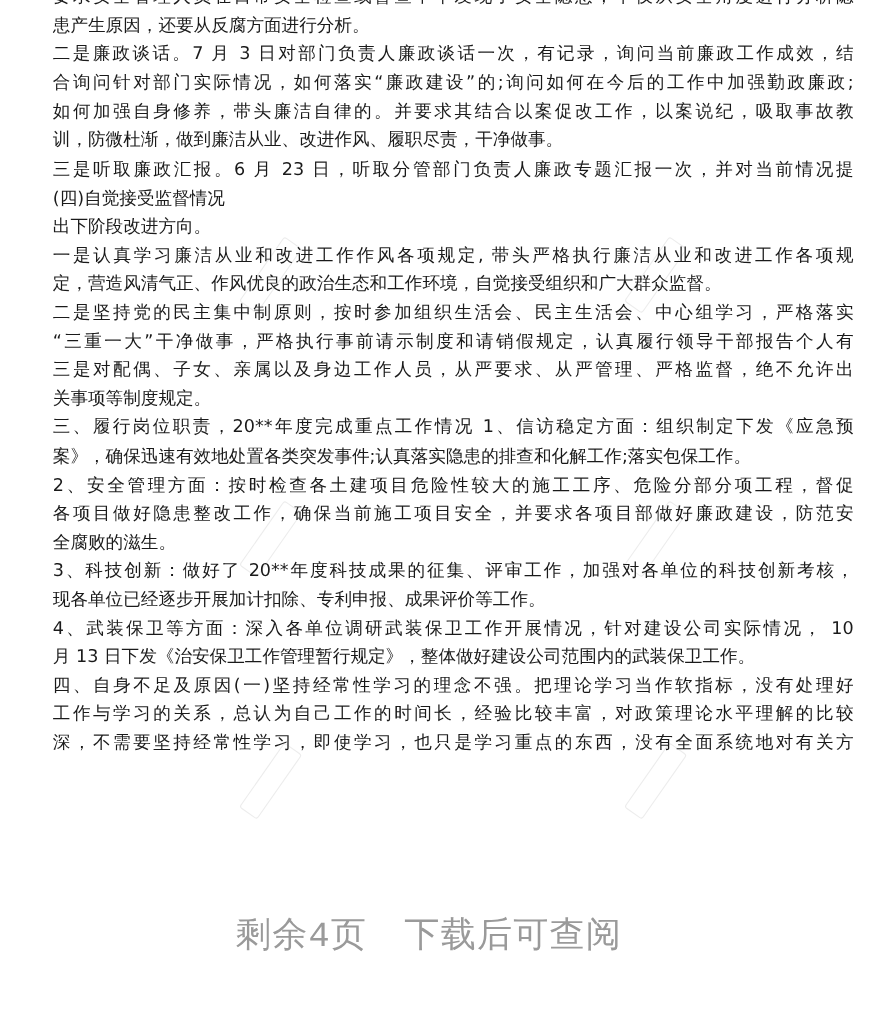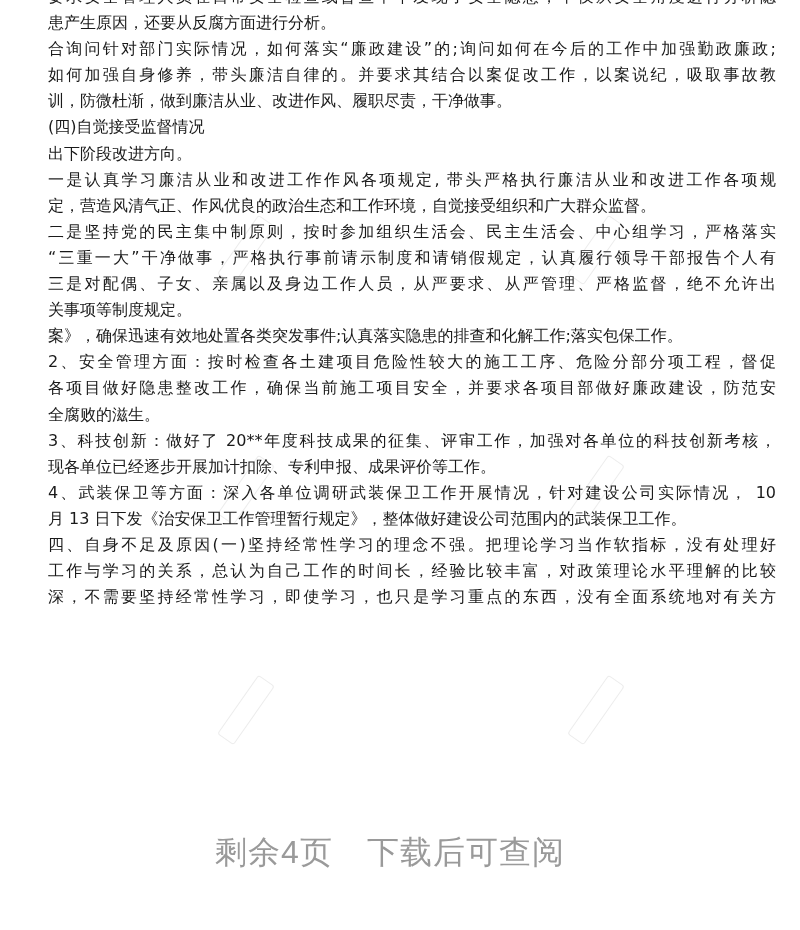--- a/index.html
+++ b/index.html
@@ -59,21 +59,21 @@
   .more-banner {
     position: absolute;
     left: 0;
     top: 828px;
     width: 780px;
     text-align: center;
     font-size: 32px;
     line-height: 48px;
     color: #9a9a9a;
     letter-spacing: 1px;
-    font-family: Liberation Sans, sans-serif;
+    font-family: Liberation Mono, monospace;
   }
   .more-banner .gap {
     display: inline-block;
     width: 34px;
   }
 </style>
 </head>
 <body>
 
 <div class="page">
@@ -83,31 +83,34 @@
     <div class="wm" style="left:560px;top:240px;"></div>
     <div class="wm" style="left:210px;top:480px;"></div>
     <div class="wm" style="left:560px;top:480px;"></div>
     <div class="wm" style="left:210px;top:700px;"></div>
     <div class="wm" style="left:560px;top:700px;"></div>
   </div>
 
   <div class="content" id="doc-body">
       <div class="line">要求安全管理人员在日常安全检查或督查中平发现了安全隐患，不仅从安全角度进行分析隐</div>
       <div class="line last">患产生原因，还要从反腐方面进行分析。</div>
+      <div class="line">二是廉政谈话。7 月 3 日对部门负责人廉政谈话一次，有记录，询问当前廉政工作成效，结</div>
       <div class="line">合询问针对部门实际情况，如何落实“廉政建设”的;询问如何在今后的工作中加强勤政廉政;</div>
       <div class="line">如何加强自身修养，带头廉洁自律的。并要求其结合以案促改工作，以案说纪，吸取事故教</div>
       <div class="line last">训，防微杜渐，做到廉洁从业、改进作风、履职尽责，干净做事。</div>
+      <div class="line">三是听取廉政汇报。6 月 23 日，听取分管部门负责人廉政专题汇报一次，并对当前情况提</div>
       <div class="line last">(四)自觉接受监督情况</div>
       <div class="line last">出下阶段改进方向。</div>
       <div class="line">一是认真学习廉洁从业和改进工作作风各项规定, 带头严格执行廉洁从业和改进工作各项规</div>
       <div class="line last">定，营造风清气正、作风优良的政治生态和工作环境，自觉接受组织和广大群众监督。</div>
       <div class="line">二是坚持党的民主集中制原则，按时参加组织生活会、民主生活会、中心组学习，严格落实</div>
       <div class="line">“三重一大”干净做事，严格执行事前请示制度和请销假规定，认真履行领导干部报告个人有</div>
       <div class="line">三是对配偶、子女、亲属以及身边工作人员，从严要求、从严管理、严格监督，绝不允许出</div>
       <div class="line last">关事项等制度规定。</div>
+      <div class="line">三、履行岗位职责，20**年度完成重点工作情况 1、信访稳定方面：组织制定下发《应急预</div>
       <div class="line last">案》，确保迅速有效地处置各类突发事件;认真落实隐患的排查和化解工作;落实包保工作。</div>
       <div class="line">2、安全管理方面：按时检查各土建项目危险性较大的施工工序、危险分部分项工程，督促</div>
       <div class="line">各项目做好隐患整改工作，确保当前施工项目安全，并要求各项目部做好廉政建设，防范安</div>
       <div class="line last">全腐败的滋生。</div>
       <div class="line">3、科技创新：做好了 20**年度科技成果的征集、评审工作，加强对各单位的科技创新考核，</div>
       <div class="line last">现各单位已经逐步开展加计扣除、专利申报、成果评价等工作。</div>
       <div class="line">4、武装保卫等方面：深入各单位调研武装保卫工作开展情况，针对建设公司实际情况， 10</div>
       <div class="line last">月 13 日下发《治安保卫工作管理暂行规定》，整体做好建设公司范围内的武装保卫工作。</div>
       <div class="line">四、自身不足及原因(一)坚持经常性学习的理念不强。把理论学习当作软指标，没有处理好</div>
       <div class="line">工作与学习的关系，总认为自己工作的时间长，经验比较丰富，对政策理论水平理解的比较</div>

